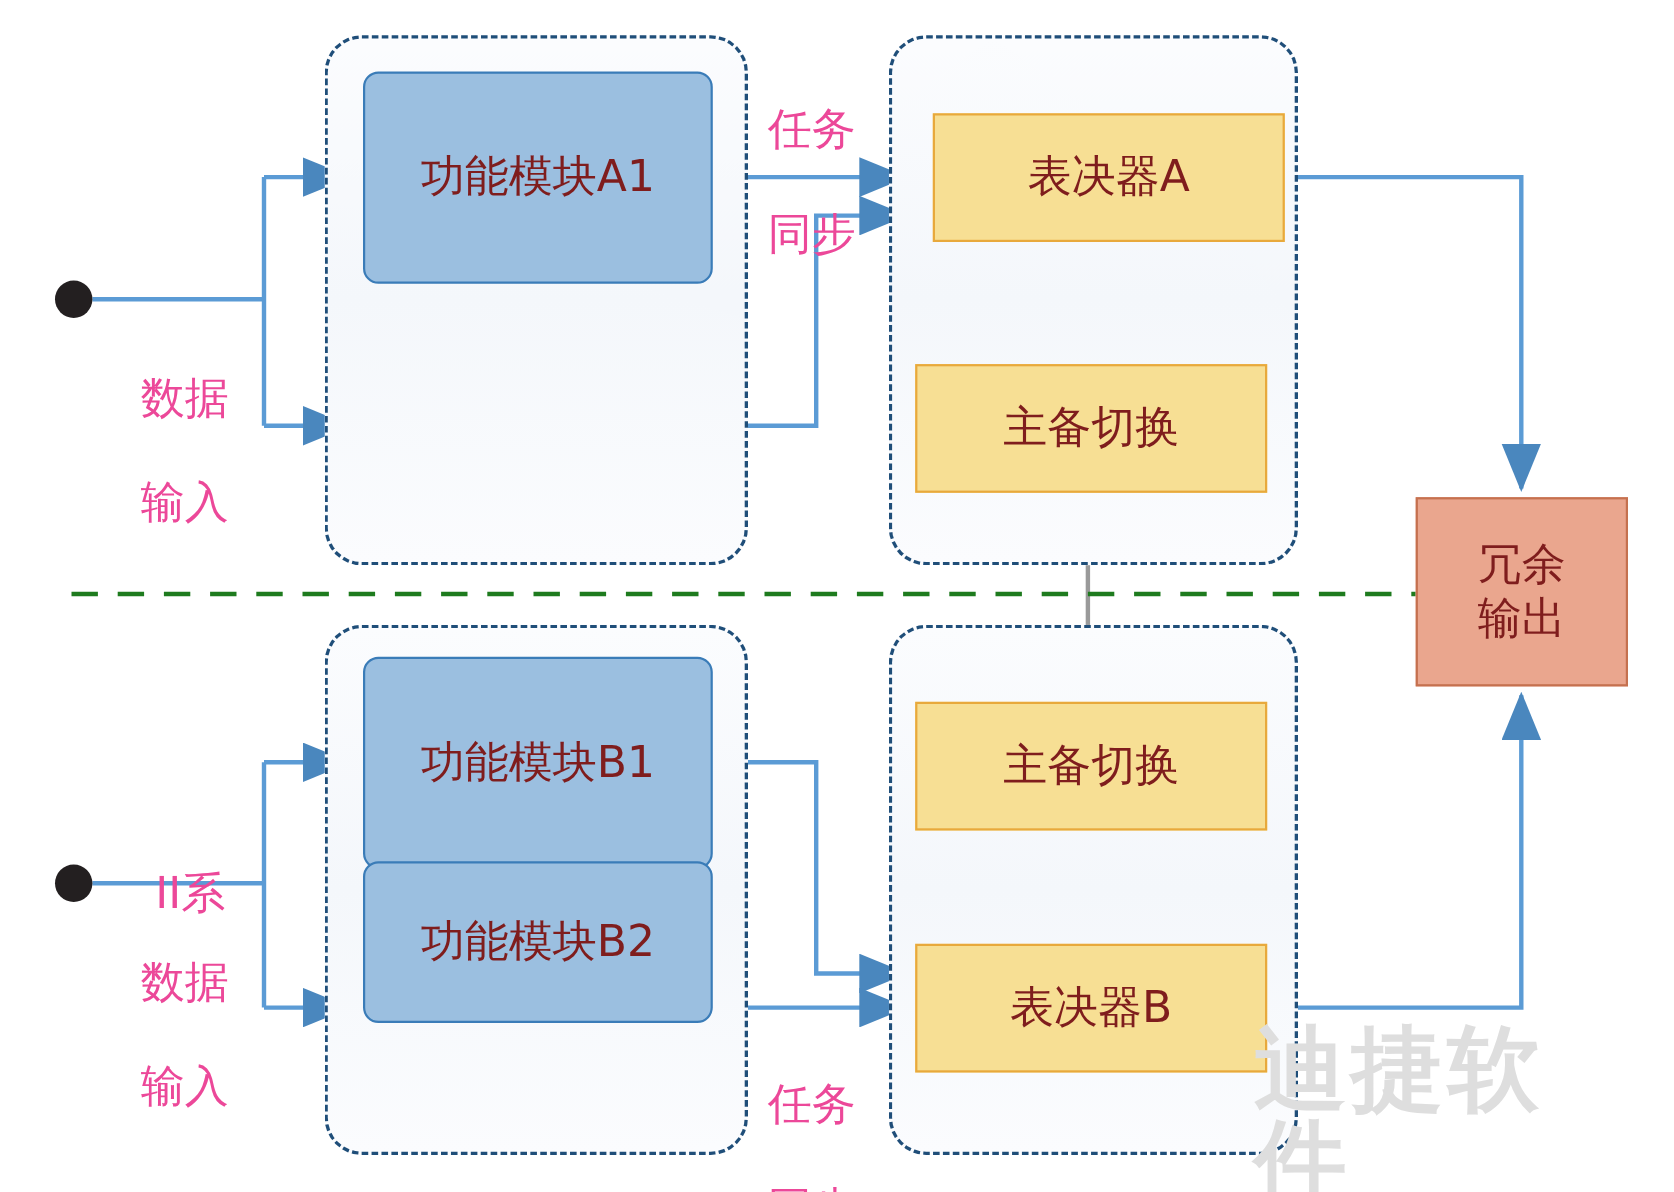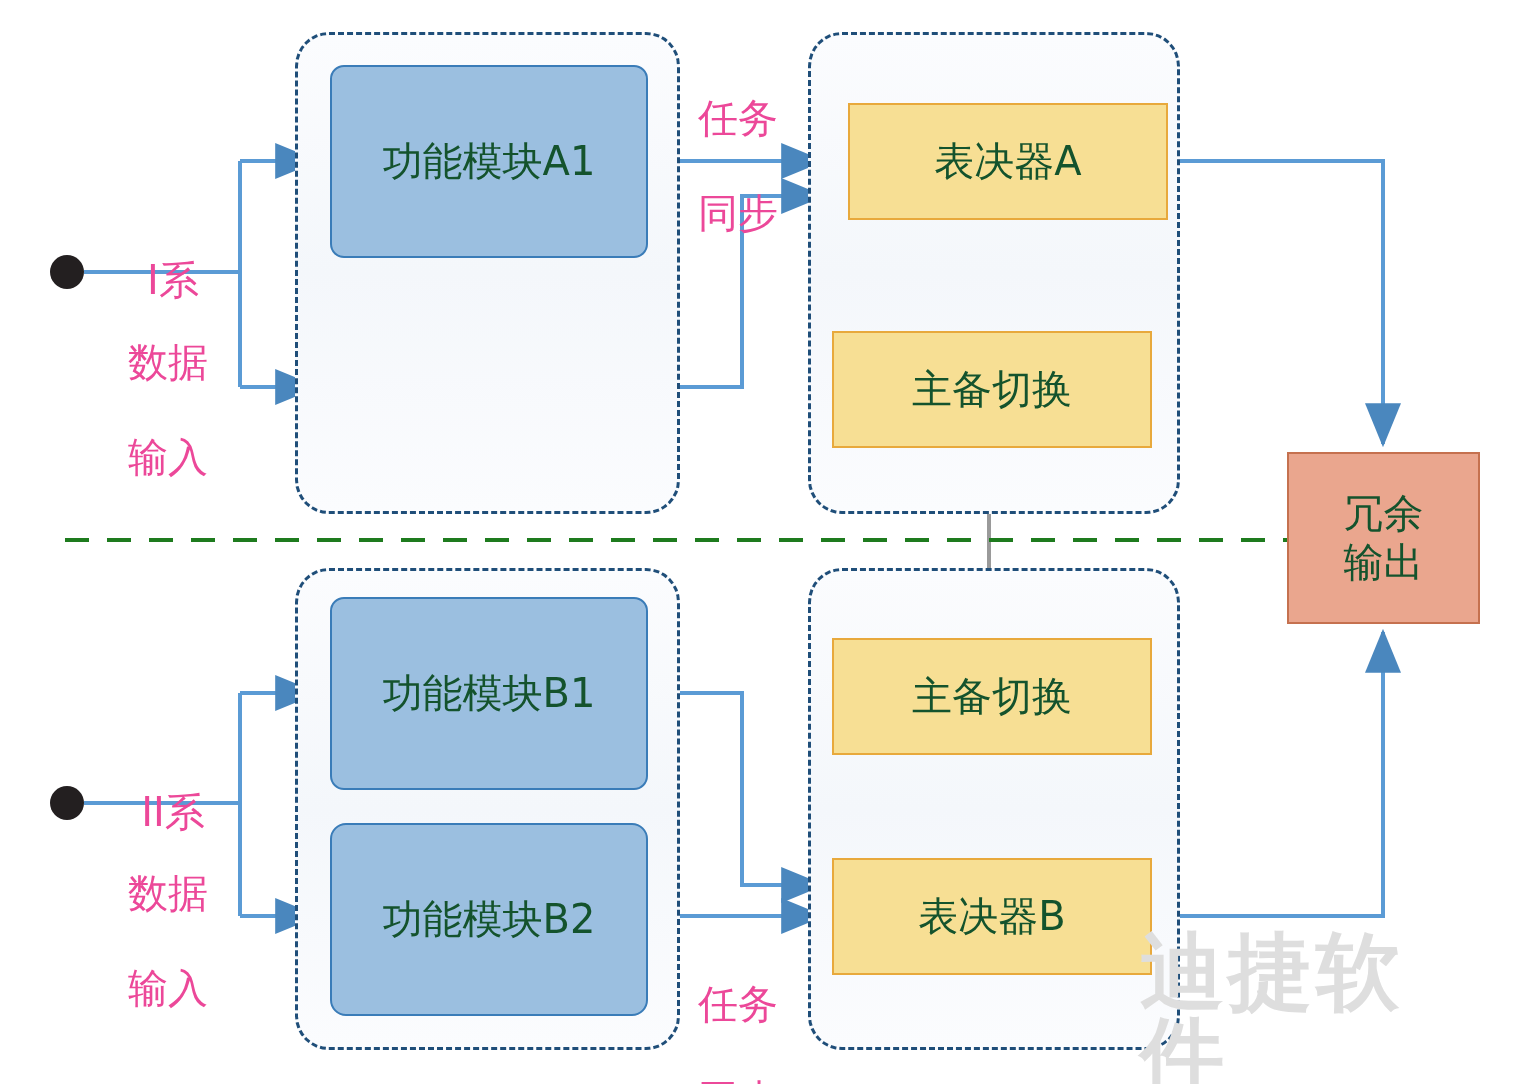--- a/index.html
+++ b/index.html
@@ -34,21 +34,21 @@
   }
 
   
   .box {
     position: absolute;
     box-sizing: border-box;
     display: flex;
     align-items: center;
     justify-content: center;
     text-align: center;
-    color: #14532d;
+    color: #7f1d1d;
     line-height: 1.16;
     white-space: nowrap;
   }
   .box-blue {
     background: #9BBFE0;
     border: 2px solid #3A7CB8;
     border-radius: 14px;
     font-size: 40px;
   }
   .box-yellow {
@@ -158,21 +158,21 @@
   <div class="group" style="left:808px; top:32px; width:372px; height:482px;"></div>
   <div class="group" style="left:295px; top:568px; width:385px; height:482px;"></div>
   <div class="group" style="left:808px; top:568px; width:372px; height:482px;"></div>
 
   <div class="box box-blue" style="left:330px; top:65px; width:318px; height:193px;">
     <span>功能模块A1</span>
   </div>
   <div class="box box-blue" style="left:330px; top:597px; width:318px; height:193px;">
     <span>功能模块B1</span>
   </div>
-  <div class="box box-blue" style="left:330px; top:823px; width:318px; height:193px;border-radius:16px;">
+  <div class="box box-blue" style="left:330px; top:783px; width:318px; height:147px;">
     <span>功能模块B2</span>
   </div>
 
   <div class="box box-yellow" style="left:832px; top:103px; width:320px; height:117px;margin-left:16px;">
     <span>表决器A</span>
   </div>
   <div class="box box-yellow" style="left:832px; top:331px; width:320px; height:117px;">
     <span>主备切换</span>
   </div>
   <div class="box box-yellow" style="left:832px; top:638px; width:320px; height:117px;">
@@ -185,23 +185,20 @@
   <div class="box box-salmon" style="left:1287px; top:452px; width:193px; height:172px;">
     <span>
       <span>冗余</span><br>
       <span>输出</span>
     </span>
   </div>
 
   <div class="dot" style="left:50px; top:255px;"></div>
   <div class="dot" style="left:50px; top:786px;"></div>
 
-  <div class="label label-io" style="left:108px; top:210px; width:130px;">
-    <span>I系</span>
-  </div>
   <div class="label label-io" style="left:98px; top:292px; width:140px;">
     <span>数据</span><br>
     <span>输入</span>
   </div>
 
   <div class="label label-io" style="left:108px; top:742px; width:130px;">
     <span>II系</span>
   </div>
   <div class="label label-io" style="left:98px; top:823px; width:140px;">
     <span>数据</span><br>

